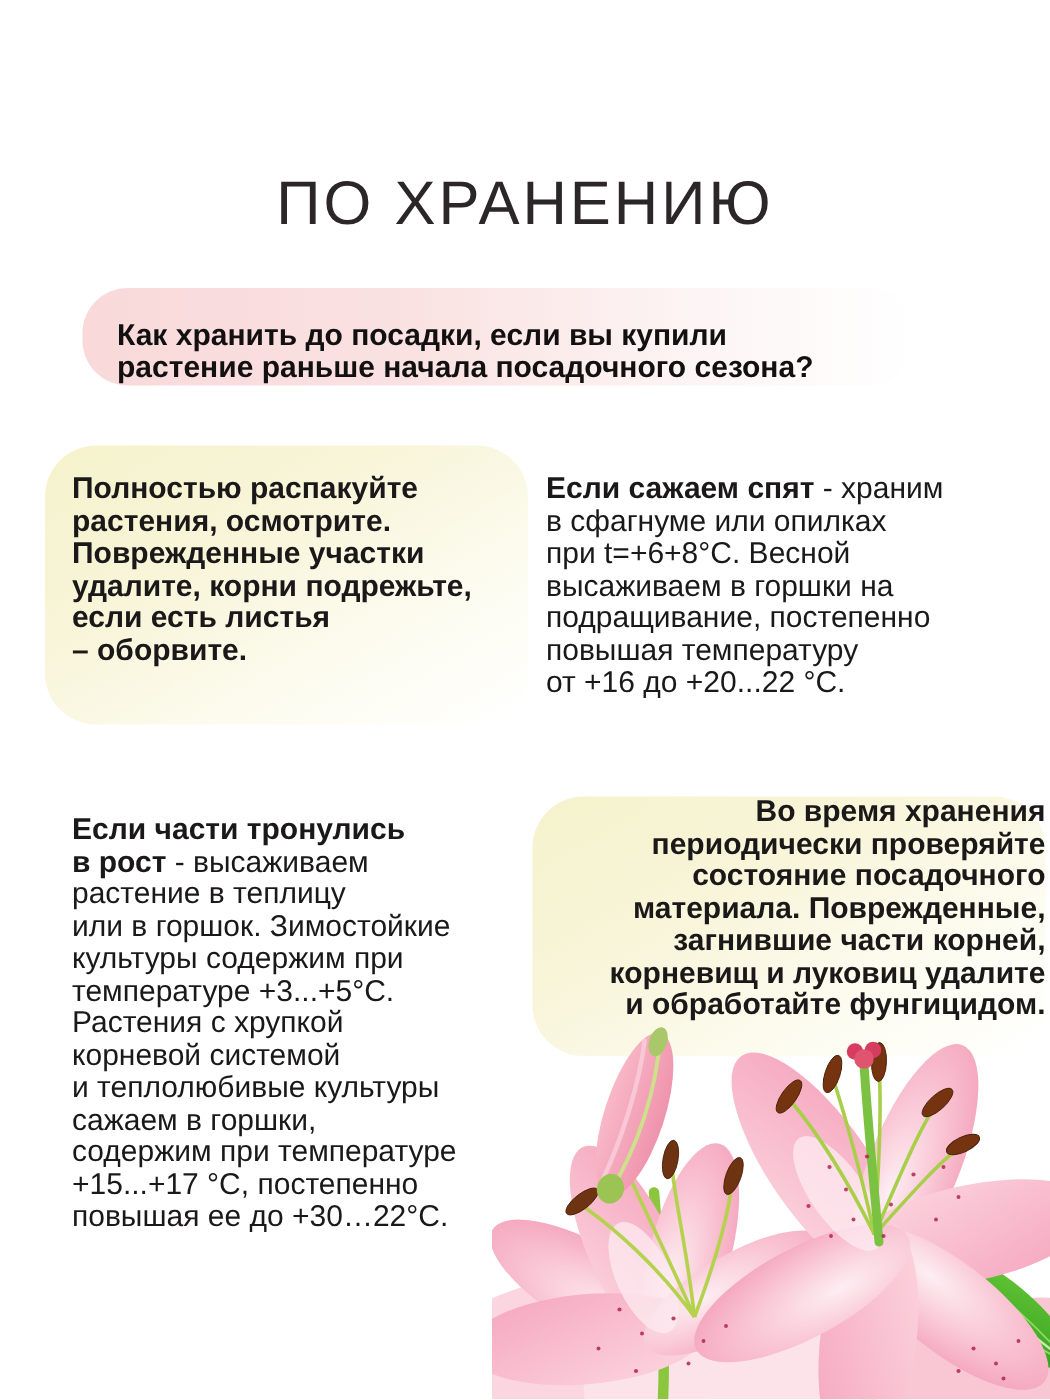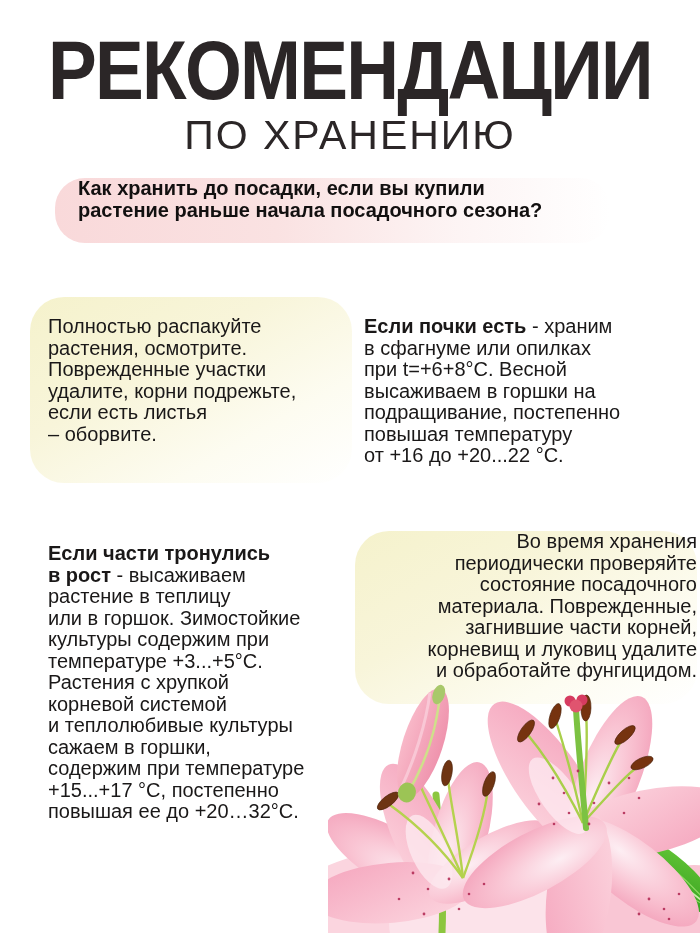--- a/index.html
+++ b/index.html
@@ -25,94 +25,92 @@
     position:absolute;top:112px;left:0;width:700px;
     text-align:center;white-space:nowrap;
   }
   .subtitle{
     display:inline-block;
     font-size:41px;line-height:46px;font-weight:300;
     letter-spacing:2px;color:#2b2627;
     transform:scaleX(1.0);transform-origin:center;
   }
   .question-box{
-    position:absolute;left:55px;top:178px;width:555px;height:65px;
+    position:absolute;left:55px;top:192px;width:555px;height:65px;
     border-radius:30px;
     background:linear-gradient(90deg,#f9d9da 0%,#fae2e2 40%,rgba(250,230,230,0.45) 72%,rgba(255,255,255,0) 100%);
-    display:flex;align-items:flex-start;
+    display:flex;align-items:flex-end;
   }
   .question-text{
     padding-left:23px;
     font-weight:700;font-size:20px;line-height:21.6px;
     white-space:pre-line;color:#121010;
   }
   .tip{
     position:absolute;
     font-size:20px;line-height:21.5px;
     white-space:pre-line;color:#1a1818;
   }
   .tip .lead{font-weight:700;}
   .tip-bg{
     border-radius:34px;
     background:linear-gradient(150deg,#f5f2cc 0%,#f8f5da 38%,#fdfcf1 72%,#ffffff 100%);
+    font-weight:bold;
   }
   .tip1{left:30px;top:297px;width:322px;height:186px;padding:19px 0 0 18px;box-sizing:border-box;}
   .tip2{left:364px;top:316px;width:326px;}
   .tip3{left:48px;top:543px;width:320px;}
   .tip4{left:355px;top:531px;width:342px;height:173px;padding:0 0 0 16px;box-sizing:border-box;text-align:right;}
   .flower{
     position:absolute;right:0;bottom:0;width:372px;height:250px;
   }
 </style>
 </head>
 <body>
 
 <div class="page">
 
-  <div class="title-wrap">
-    <span class="title">РЕКОМЕНДАЦИИ</span>
-  </div>
 
   <div class="subtitle-wrap">
     <span class="subtitle">ПО ХРАНЕНИЮ</span>
   </div>
 
   <div class="question-box">
     <div class="question-text">Как хранить до посадки, если вы купили
 растение раньше начала посадочного сезона?</div>
   </div>
 
   <div class="tip tip1 tip-bg"><span class="lead"></span><span>Полностью распакуйте
 растения, осмотрите.
 Поврежденные участки
 удалите, корни подрежьте,
 если есть листья
 – оборвите.</span></div>
 
-  <div class="tip tip2"><span class="lead">Если почки есть</span><span> - храним
+  <div class="tip tip2"><span class="lead">Если сажаем спят</span><span> - храним
 в сфагнуме или опилках
 при t=+6+8°С. Весной
 высаживаем в горшки на
 подращивание, постепенно
 повышая температуру
 от +16 до +20...22 °С.</span></div>
 
   <div class="tip tip3"><span class="lead">Если части тронулись
 в рост</span><span> - высаживаем
 растение в теплицу
 или в горшок. Зимостойкие
 культуры содержим при
 температуре +3...+5°С.
 Растения с хрупкой
 корневой системой
 и теплолюбивые культуры
 сажаем в горшки,
 содержим при температуре
 +15...+17 °С, постепенно
-повышая ее до +20…32°С.</span></div>
+повышая ее до +30…22°С.</span></div>
 
   <div class="tip tip4 tip-bg"><span class="lead"></span><span>Во время хранения
 периодически проверяйте
 состояние посадочного
 материала. Поврежденные,
 загнившие части корней,
 корневищ и луковиц удалите
 и обработайте фунгицидом.</span></div>
 
   <svg class="flower" viewBox="0 0 372 250" width="372" height="250" xmlns="http://www.w3.org/2000/svg">

